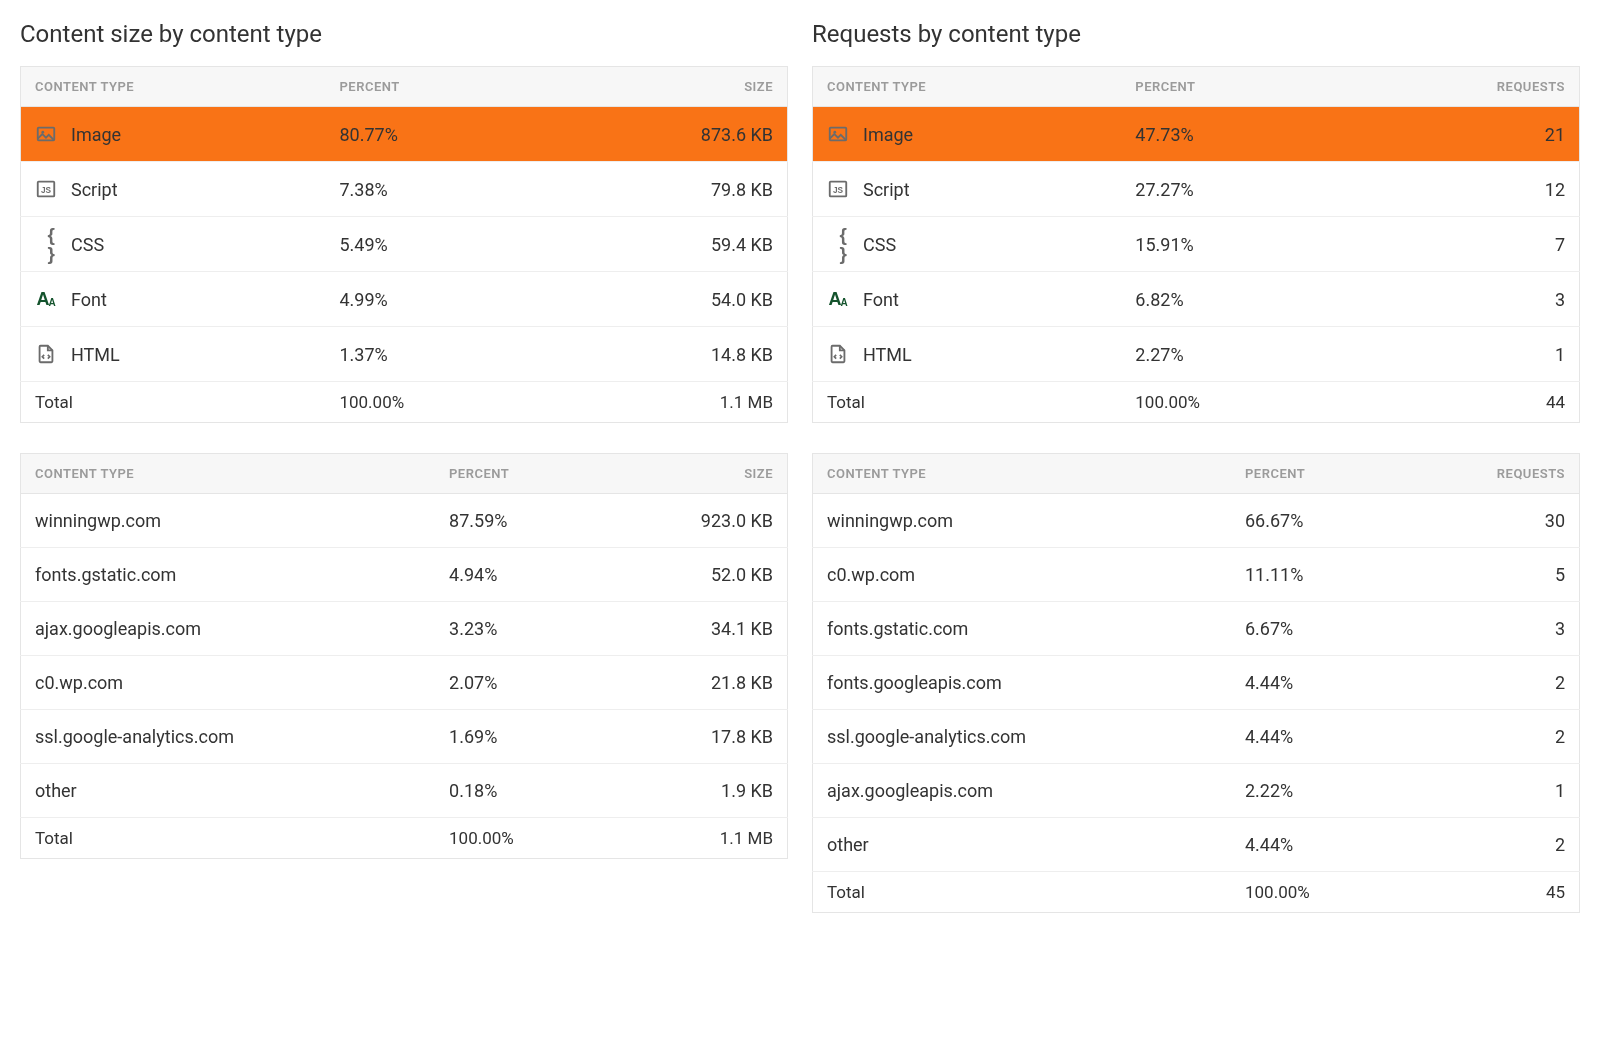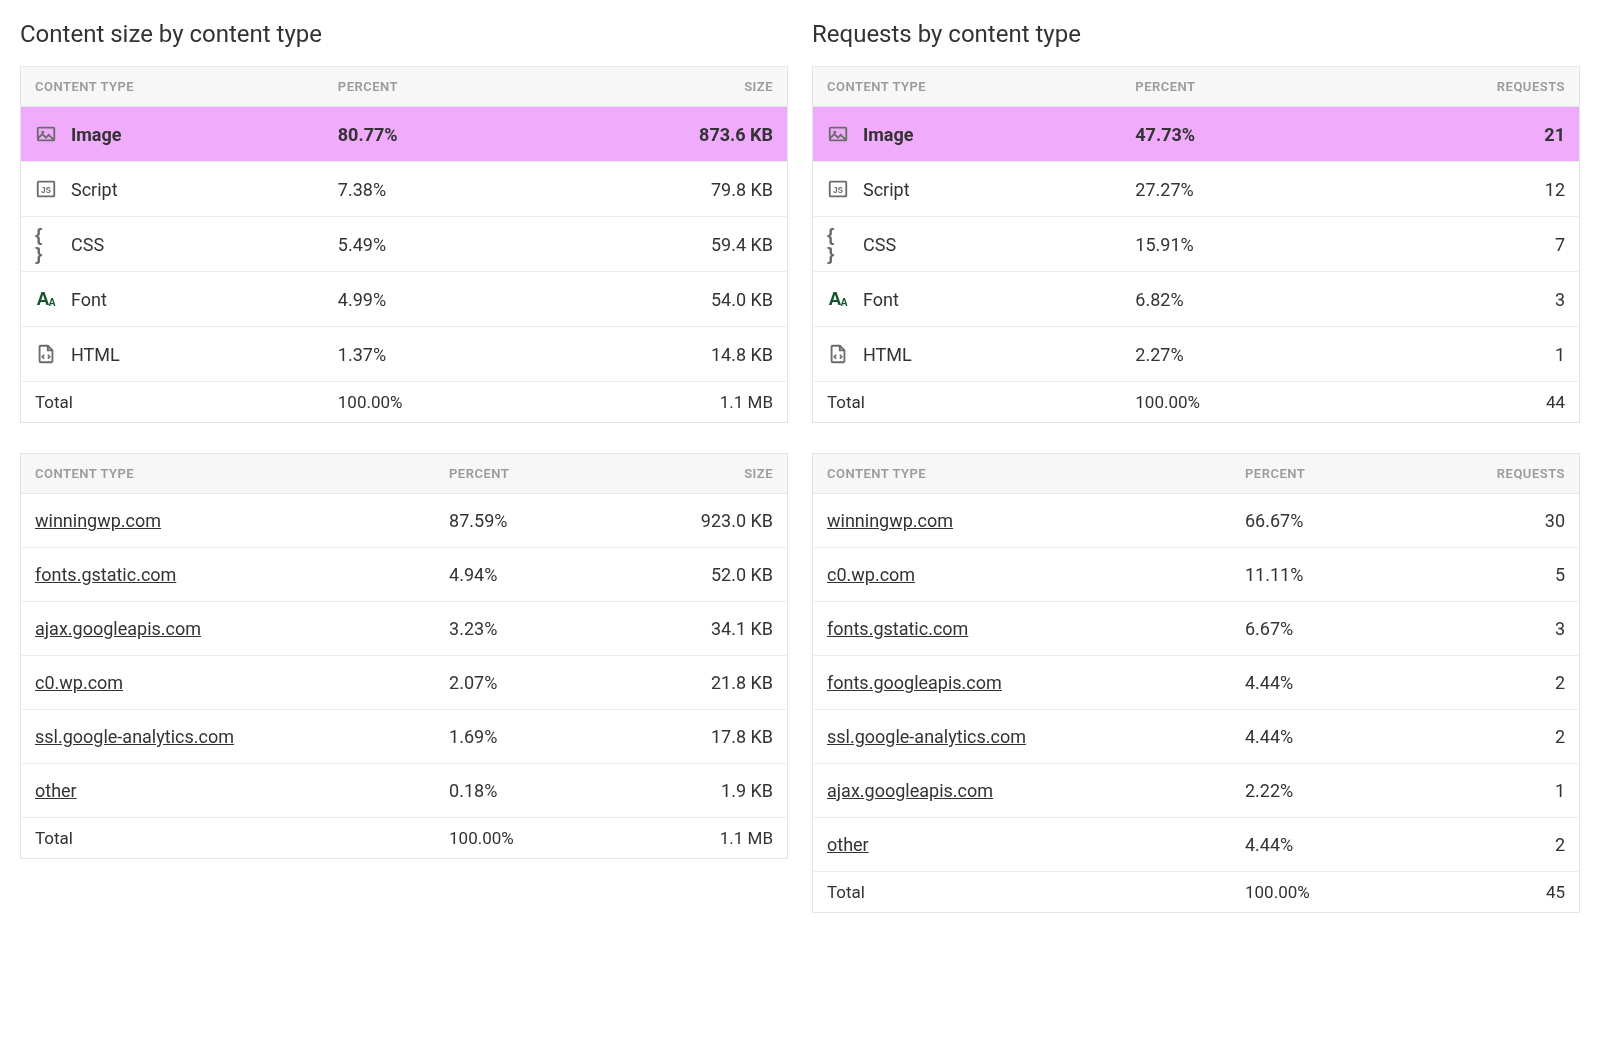--- a/index.html
+++ b/index.html
@@ -40,40 +40,41 @@
     }
     thead th:last-child { text-align: right; }
     tbody td {
       padding: 16px 14px;
       border-top: 1px solid #eee;
       color: #333;
       font-size: 18px;
       vertical-align: middle;
     }
     tbody td:last-child { text-align: right; }
-    tbody tr.highlight td { background: #f0abfc; font-weight: bold; }
+    tbody tr.highlight td { background: #f97316; }
     tbody tr.total td {
       padding: 10px 14px;
       font-size: 17px;
       margin-left: 30px;
     }
     .type-cell {
       display: flex;
       align-items: center;
       gap: 14px;
     }
-    .type-cell.no-icon { padding-left: 0; text-decoration: underline; }
+    .type-cell.no-icon { padding-left: 0; }
     .icon {
       width: 22px;
       height: 22px;
       display: inline-flex;
       align-items: center;
       justify-content: center;
       color: #6b6b6b;
       flex-shrink: 0;
+      text-align: right;
     }
     .icon svg { width: 22px; height: 22px; }
     .css-braces {
       font-family: "Segoe UI", Arial, sans-serif;
       font-size: 19px;
       font-weight: 600;
       color: #6b6b6b;
       letter-spacing: 2px;
       line-height: 1;
     }

